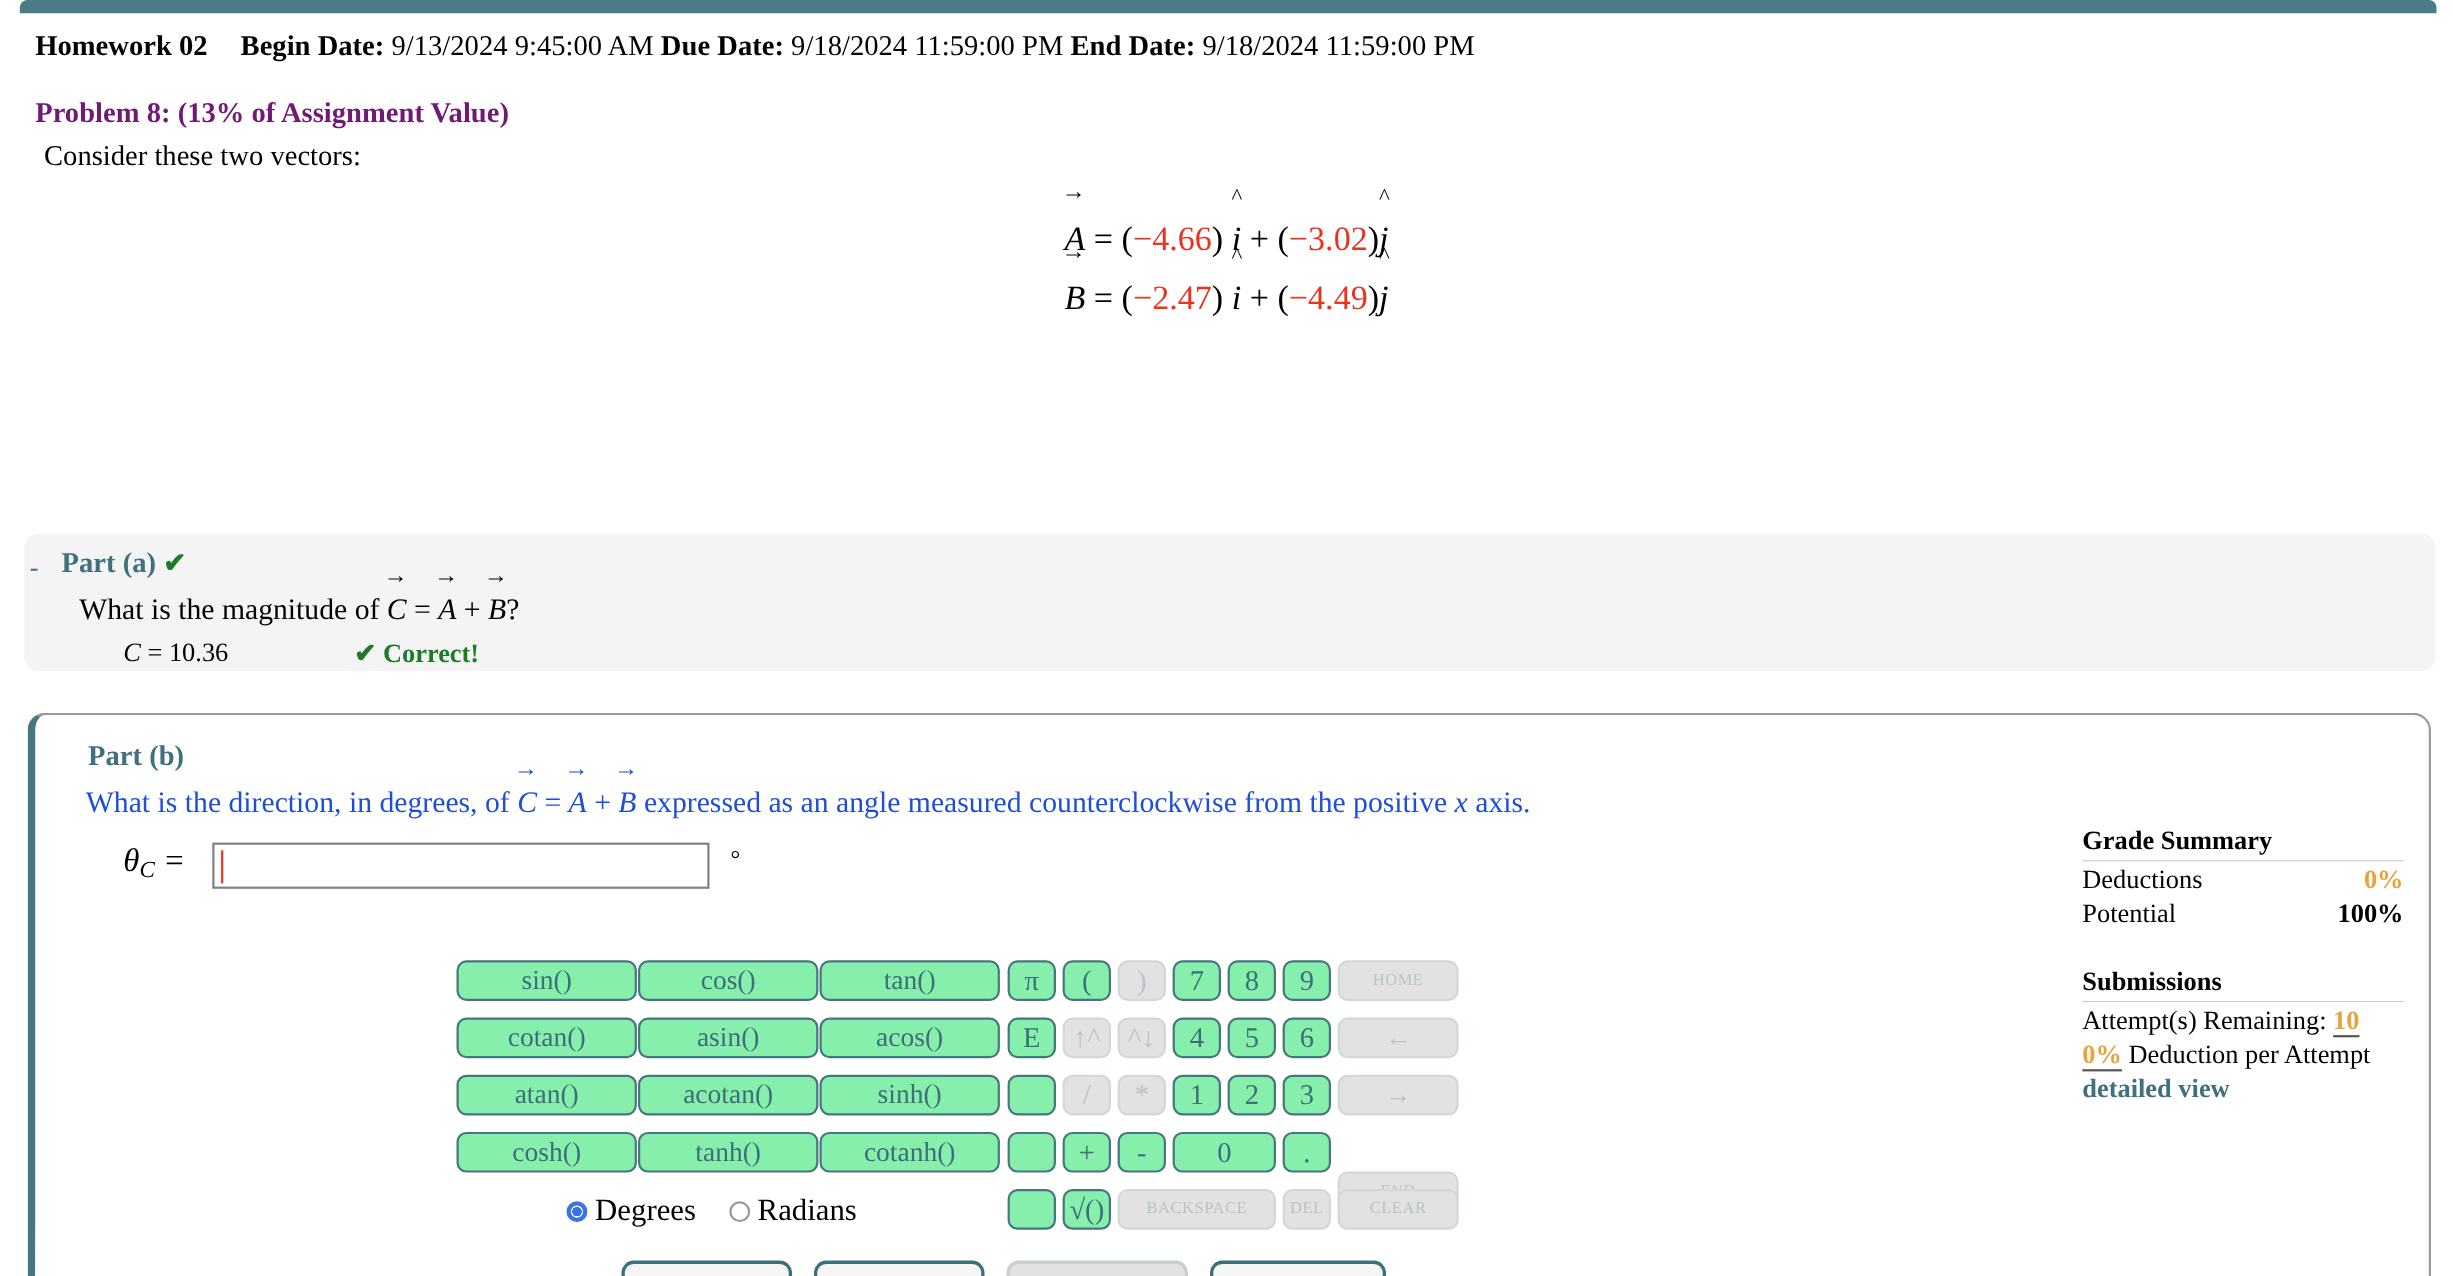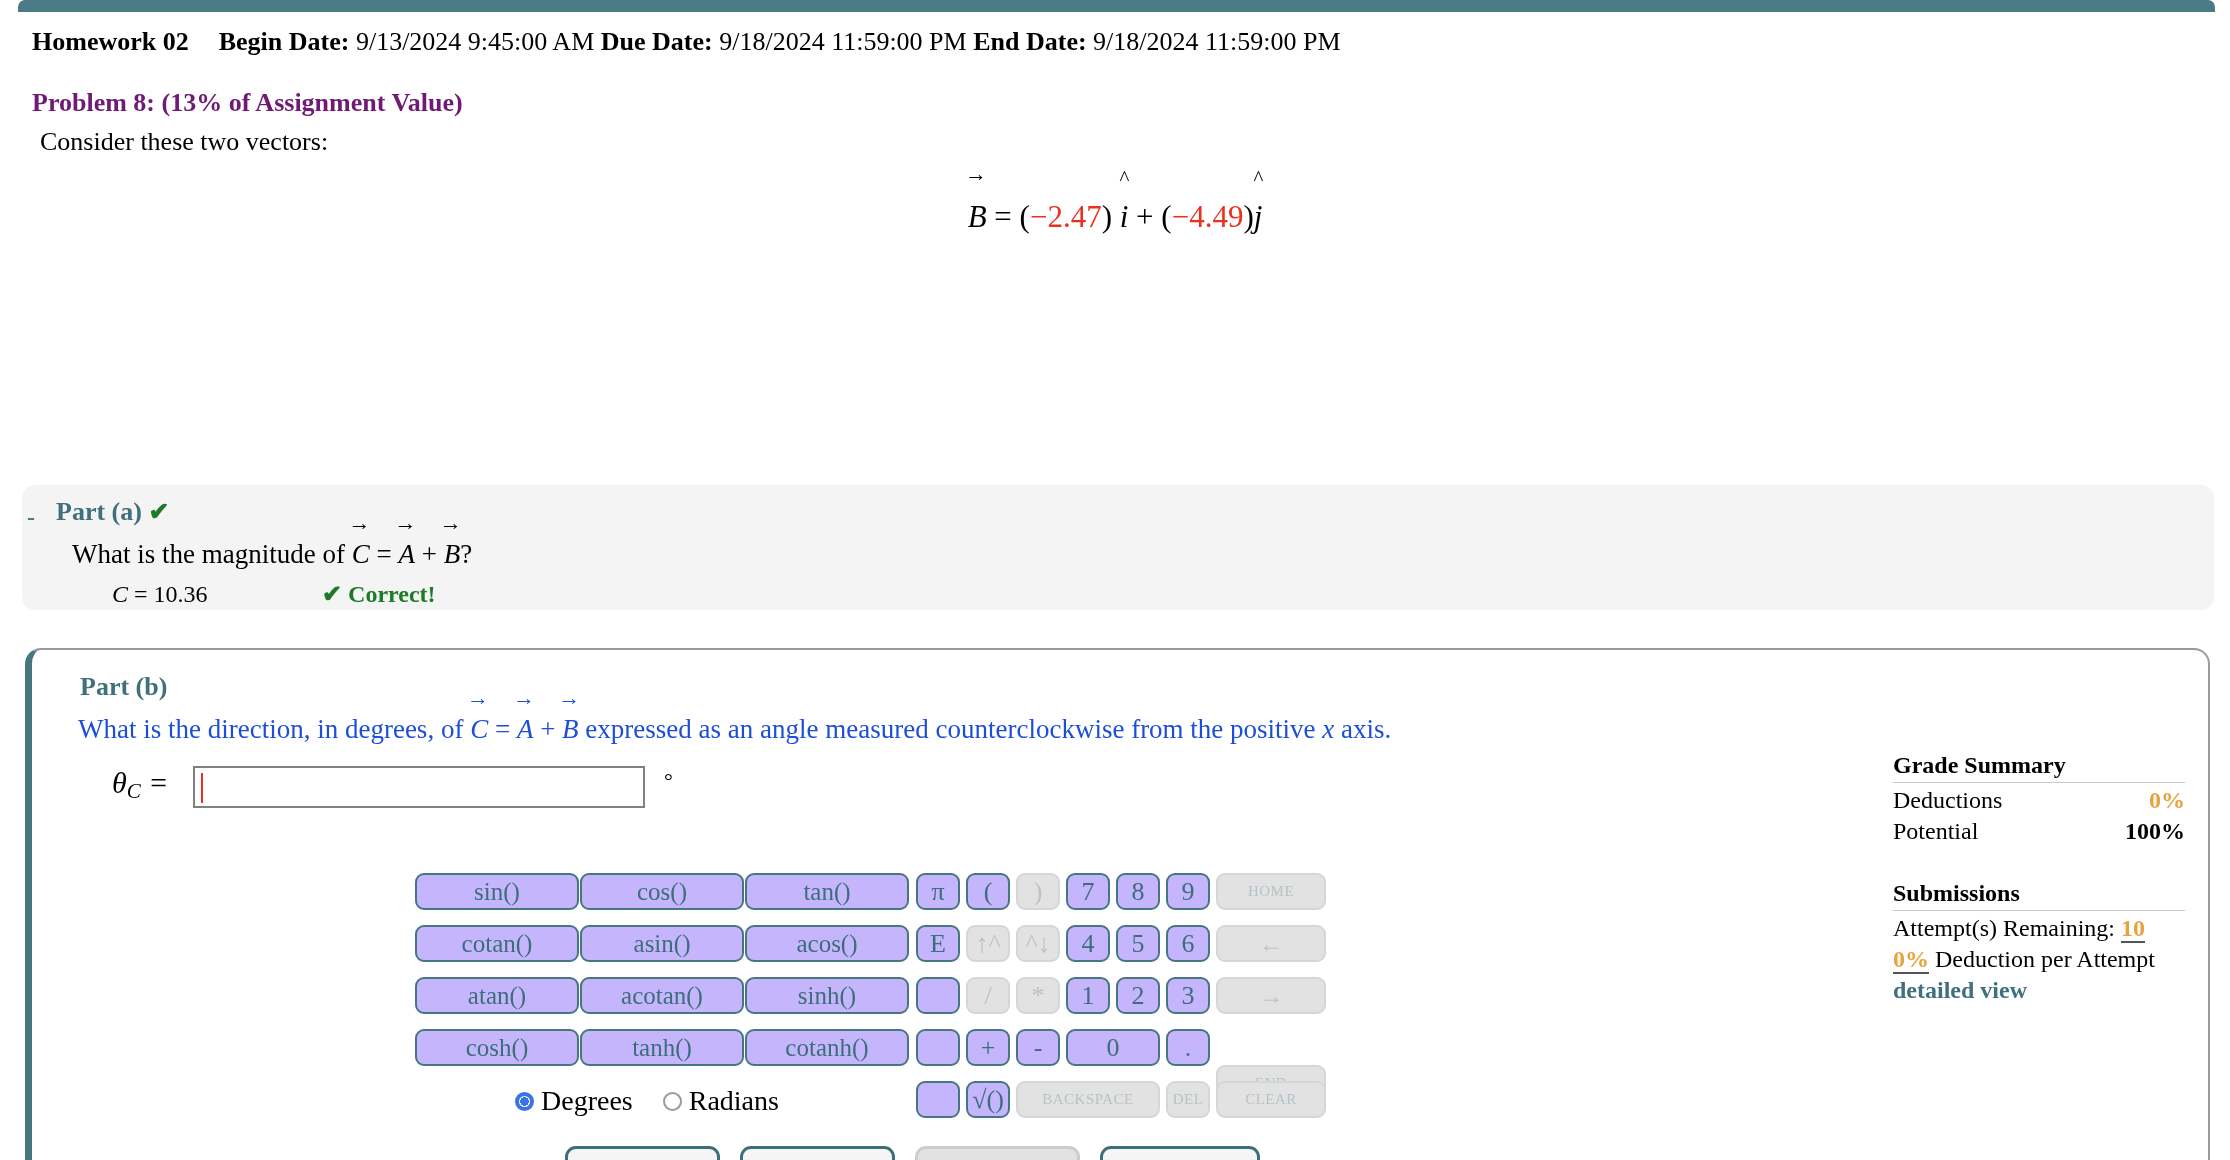--- a/index.html
+++ b/index.html
@@ -199,21 +199,21 @@
     position: absolute;
     left: 664px; top: 768px;
     font-size: 22px;
     color: #000;
   }
   .key {
     position: absolute;
     box-sizing: border-box;
     border-radius: 9px;
     border: 2px solid #46767f;
-    background: #c4b5fd;
+    background: #86efac;
     color: #3d6e7a;
     font-family: "Liberation Serif", "DejaVu Serif", serif;
     font-size: 26px;
     display: flex;
     align-items: center;
     justify-content: center;
     line-height: 1;
     user-select: none;
   }
   .key.fn { font-size: 25px; }
@@ -320,20 +320,28 @@
     <b>Due Date:</b>
     <span>9/18/2024 11:59:00 PM</span>
     <b>End Date:</b>
     <span>9/18/2024 11:59:00 PM</span>
   </div>
 
   <div class="problem-title">Problem 8: (13% of Assignment Value)</div>
   <div class="consider">Consider these two vectors:</div>
 
   <div class="eqs">
+    <div class="eqline">
+      <span class="vec">A</span>
+      <span>=</span>
+      <span>(</span><span class="red">−4.66</span><span>)</span>
+      <span class="hatv">i</span>
+      <span>+</span>
+      <span>(</span><span class="red">−3.02</span><span>)</span><span class="hatv">j</span>
+    </div>
     <div class="eqline">
       <span class="vec">B</span>
       <span>=</span>
       <span>(</span><span class="red">−2.47</span><span>)</span>
       <span class="hatv">i</span>
       <span>+</span>
       <span>(</span><span class="red">−4.49</span><span>)</span><span class="hatv">j</span>
     </div>
   </div>
 

